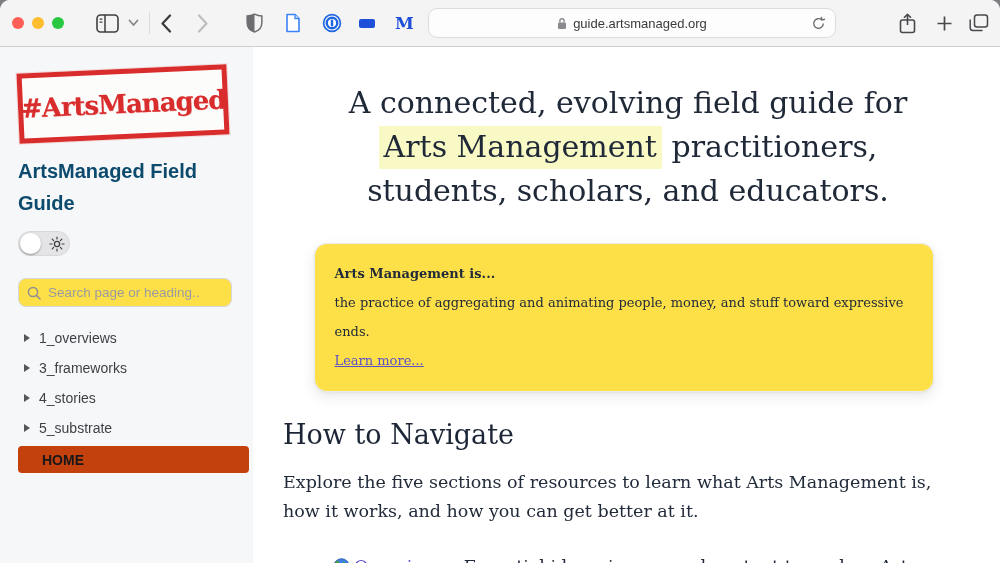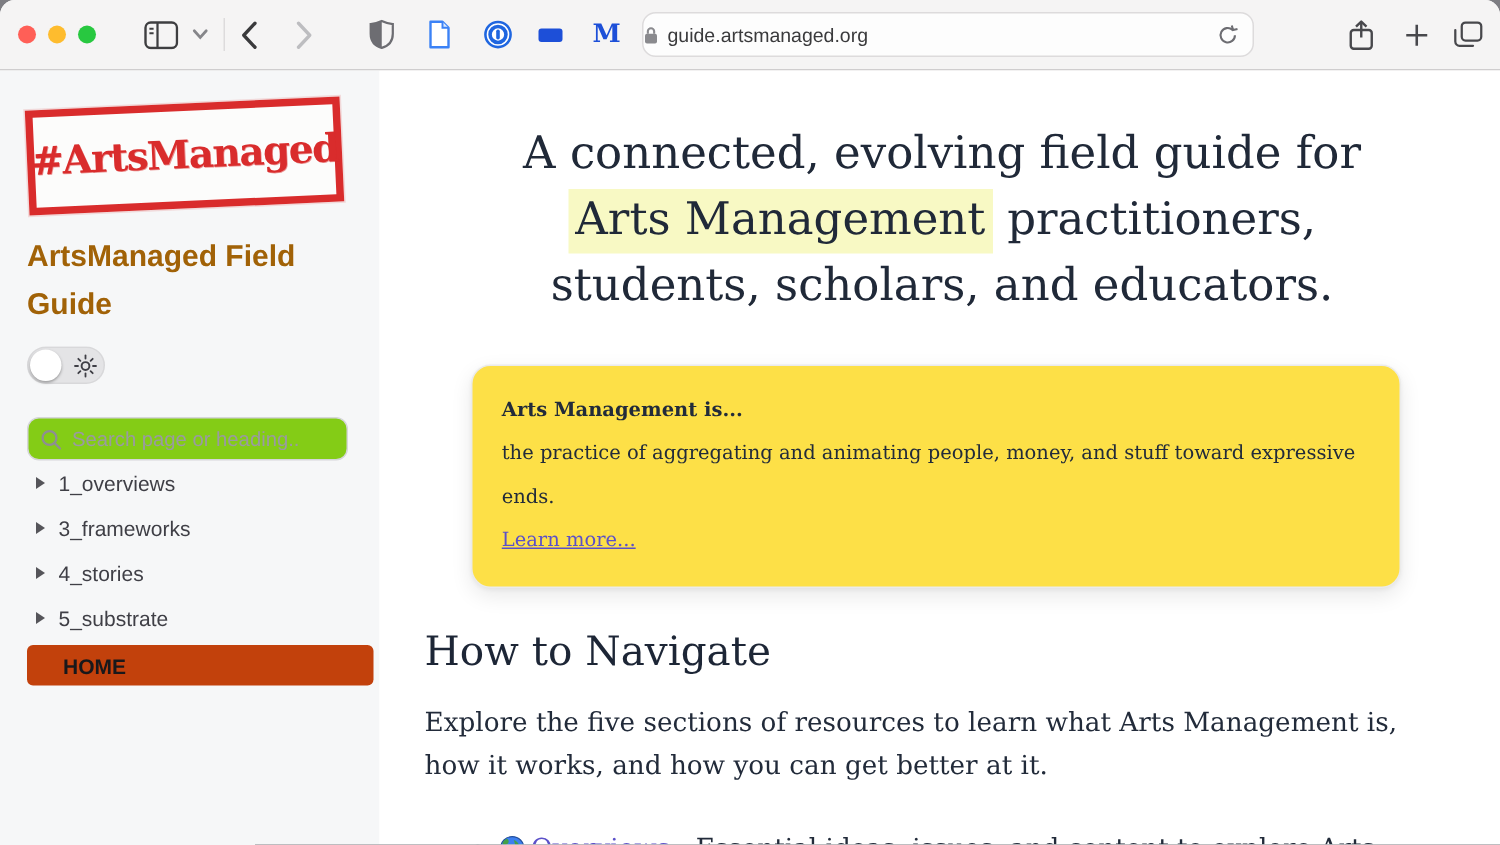--- a/index.html
+++ b/index.html
@@ -14,21 +14,21 @@
   .toolbar {
     position:relative; height:47px; background:#f5f4f4;
     border-bottom:1px solid #cfcdce;
   }
   .tb { position:absolute; top:0; height:46px; display:flex; align-items:center; }
   .light { width:12px; height:12px; border-radius:50%; display:inline-block; }
   .light.red{ background:#ff5f57; } .light.yellow{ background:#febc2e; } .light.green{ background:#28c840; }
   .addr {
     left:428px; width:408px; top:8px; height:30px; background:#fdfdfd;
     border:1px solid #dddbdc; border-radius:9px; position:absolute;
-    display:flex; align-items:center; justify-content:flex-start; color:#3a3a3c;
+    display:flex; align-items:center; justify-content:center; color:#3a3a3c;
     font-size:13px;
   }
   .addr .domain { margin-left:6px; }
   .addr .reload { position:absolute; right:9px; top:7px; }
   .blue-rect { width:16px; height:9px; background:#1d4fd8; border-radius:2px; }
   .m-letter { font-family:"DejaVu Serif", serif; font-weight:bold; color:#1d4fd8; font-size:17px; }
   .vsep { position:absolute; left:149px; top:12px; width:1px; height:22px; background:#dddbdc; }
 
   
   .sidebar {
@@ -38,43 +38,43 @@
   .logo-stamp {
     width:210px; height:70px; border:5px solid #d92c2c; background:#fcfcfb;
     transform:rotate(-2.6deg); display:flex; align-items:center; justify-content:center;
     margin:4px 0 2px 0; box-shadow:0 0 0 1px rgba(217,44,44,.15);
   }
   .logo-stamp span {
     font-family:"DejaVu Serif", serif; font-weight:bold; font-size:26px;
     color:#d92c2c; letter-spacing:-1px; text-shadow:0.5px 0.5px 0 rgba(217,44,44,.5);
   }
   .side-title {
-    margin-top:16px; font-size:20px; font-weight:bold; color:#a16207;
+    margin-top:16px; font-size:20px; font-weight:bold; color:#0c4a6e;
     line-height:32px; width:215px;
   }
   .toggle {
     margin-top:12px; width:52px; height:25px; border-radius:13px; background:#e4e4e6;
     position:relative; box-shadow:inset 0 0 0 1px rgba(0,0,0,.05); cursor:pointer;
   }
   .toggle .knob {
     position:absolute; left:2px; top:2px; width:21px; height:21px; border-radius:50%;
     background:#fff; box-shadow:0 1px 2px rgba(0,0,0,.35);
   }
   .toggle .sun { position:absolute; right:5px; top:4.5px; }
   .search-box {
-    margin-top:22px; width:214px; height:29px; background:#84cc16;
+    margin-top:22px; width:214px; height:29px; background:#fde047;
     border:1px solid #d6d6da; border-radius:8px; display:flex; align-items:center;
     padding:0 8px;
   }
   .search-box input {
     border:none; outline:none; background:transparent; margin-left:7px; width:170px;
     font-size:13.5px; color:#3c3c43; font-family:"Liberation Sans", sans-serif;
   }
   .search-box input::placeholder { color:#9a9aa1; }
-  .nav { list-style:none; }
+  .nav { margin-top:16px; list-style:none; }
   .nav li { display:flex; align-items:center; height:30px; font-size:14px; color:#3f3f46; cursor:pointer; }
   .tri {
     width:0; height:0; border-left:6px solid #55555a; border-top:4.5px solid transparent;
     border-bottom:4.5px solid transparent; margin:0 9px 0 6px; display:inline-block;
   }
   .home-item {
     margin-top:3px; width:231px; height:27px; background:#c2410c; border-radius:4px;
     display:flex; align-items:center; padding-left:24px; font-size:14px; font-weight:bold;
     color:#18181b; cursor:pointer;
   }

